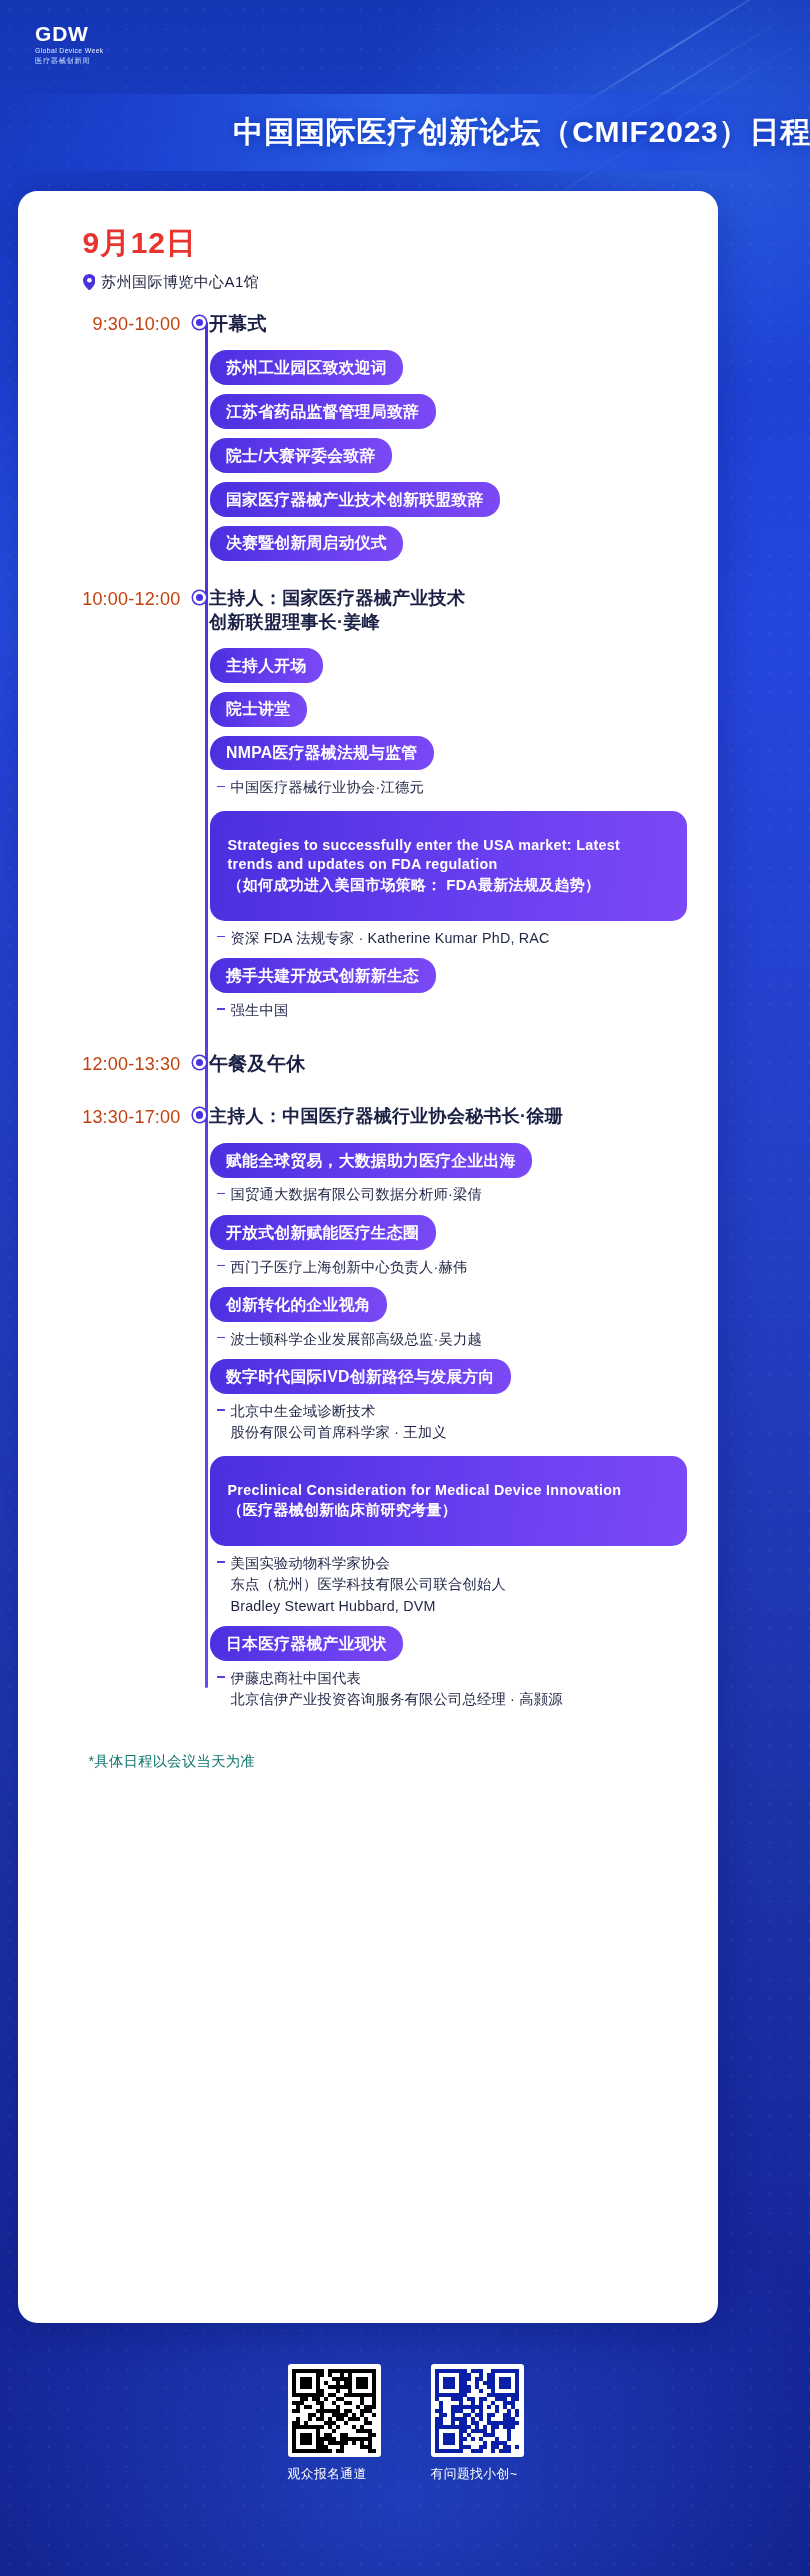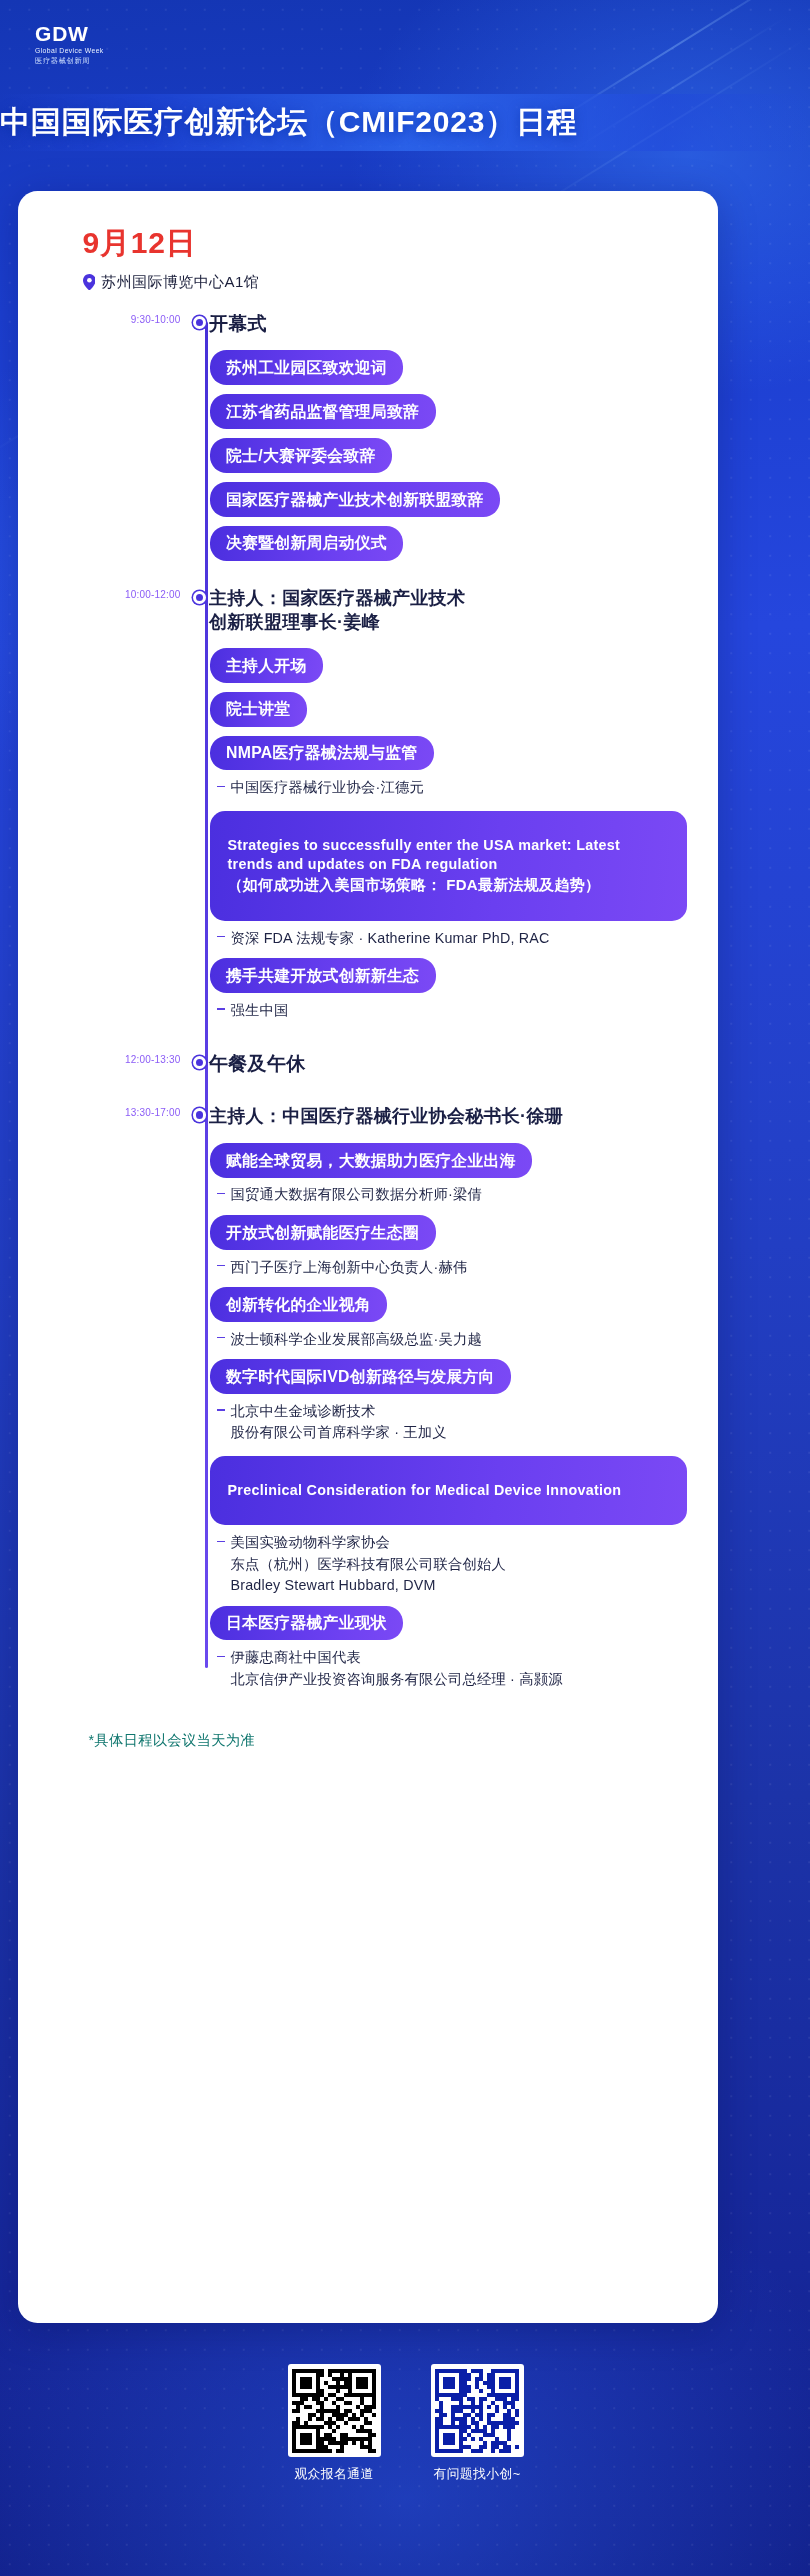--- a/index.html
+++ b/index.html
@@ -62,24 +62,24 @@
     letter-spacing: 0.8px;
     margin-top: 2.3px;
     color: #cfe0ff;
   }
 
   
   .title-band {
     position: absolute;
     left: 0; top: 94px;
     width: 811px;
-    height: 57px;
+    height: 77px;
     display: flex;
     align-items: center;
-    justify-content: flex-start;
+    justify-content: flex-end;
     background: linear-gradient(90deg, rgba(20,52,190,0.0) 0%, rgba(32,72,220,0.55) 18%, rgba(48,110,245,0.70) 50%, rgba(32,72,220,0.55) 82%, rgba(20,52,190,0.0) 100%);
     z-index: 4;
   }
   .title-band .title-text {
     font-size: 30px;
     font-weight: bold;
     color: #ffffff;
     letter-spacing: 0.8px;
     text-shadow: 0 1.5px 10.5px rgba(0,40,160,0.65);
     white-space: nowrap;
@@ -141,22 +141,22 @@
   .slot { position: relative; margin-bottom: 4.5px; }
   .slot-head {
     display: flex;
     align-items: flex-start;
     min-height: 25.5px;
     position: relative;
   }
   .slot-time {
     width: 131px;
     text-align: right;
-    font-size: 10px;
-    color: #8b5cf6;
+    font-size: 18px;
+    color: #c2410c;
     padding-top: 3px;
     letter-spacing: 0.2px;
     flex: none;
   }
   .dot-wrap { width: 28.5px; flex: none; position: relative; }
   .dot {
     position: absolute;
     left: 12px;
     top: 4.5px;
     width: 13.5px; height: 13.5px;
@@ -225,21 +225,21 @@
   
   .footer {
     position: absolute;
     left: 0; top: 2364px;
     width: 811px;
     display: flex;
     justify-content: center;
     gap: 50px;
     z-index: 4;
   }
-  .qr-block { text-align: center; }
+  .qr-block { text-align: left; }
   .qr {
     width: 93px; height: 93px;
     background: #ffffff;
     border-radius: 3px;
     padding: 4.5px;
   }
   .qr-grid {
     width: 100%; height: 100%;
     display: grid;
     grid-template-columns: repeat(21, 1fr);
@@ -365,20 +365,21 @@
 
             <div><span class="pill">创新转化的企业视角</span></div>
             <div class="speaker">波士顿科学企业发展部高级总监·吴力越</div>
 
             <div><span class="pill">数字时代国际IVD创新路径与发展方向</span></div>
             <div class="speaker">北京中生金域诊断技术
 股份有限公司首席科学家 · 王加义</div>
 
             <div class="pill block" style="margin-top:12px; max-width:555px;">
               <span class="en">Preclinical Consideration for Medical Device Innovation</span>
+              <span class="cn">（医疗器械创新临床前研究考量）</span>
             </div>
             <div class="speaker">美国实验动物科学家协会
 东点（杭州）医学科技有限公司联合创始人
 Bradley Stewart Hubbard, DVM</div>
 
             <div><span class="pill">日本医疗器械产业现状</span></div>
             <div class="speaker">伊藤忠商社中国代表
 北京信伊产业投资咨询服务有限公司总经理 ·  高颢源</div>
           </div>
         </div>

